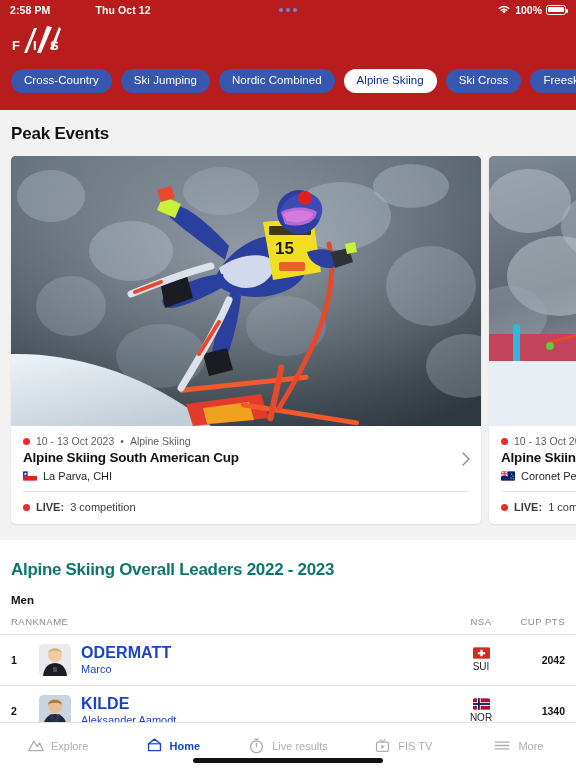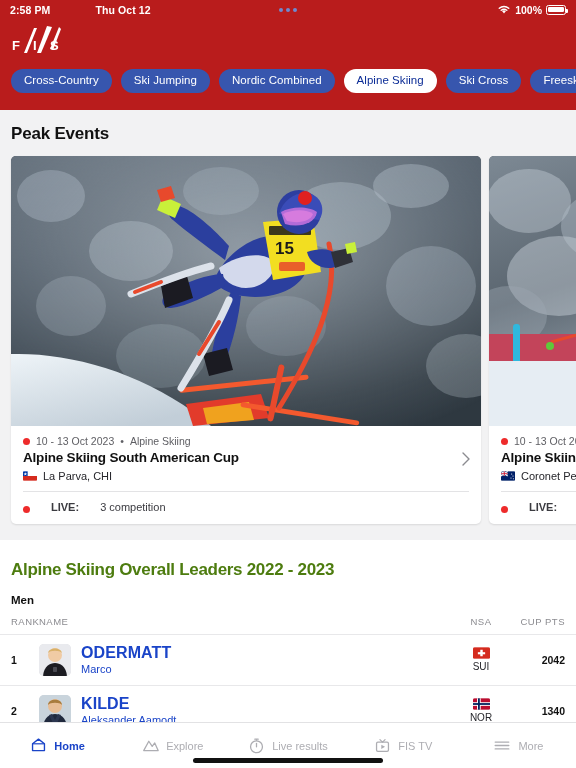--- a/index.html
+++ b/index.html
@@ -94,30 +94,30 @@
   .card-photo { height:270px; position:relative; overflow:hidden; background:#4a5560; }
   .card-photo.alt { height:270px; }
 
   .card-body { padding:9px 12px 0; position:relative; }
   .meta-line { display:flex; align-items:center; gap:6px; font-size:10.5px; color:#5e5e63; padding-bottom:3px; }
   .live-dot { width:7px; height:7px; border-radius:50%; background:#EE2B2B; flex:0 0 auto; }
   .card-title { font-size:13.5px; font-weight:bold; color:#111; letter-spacing:-0.2px; padding-bottom:5px; white-space:nowrap; }
   .loc-line { display:flex; align-items:center; gap:6px; font-size:11px; color:#26262b; padding-bottom:9px; white-space:nowrap; }
   .flag { width:14px; height:10px; flex:0 0 auto; border-radius:1px; overflow:hidden; display:block; }
   .card-divider { height:1px; background:#E3E3E5; margin:0 12px; }
-  .card-footer { display:flex; align-items:flex-end; gap:21px; padding:9px 12px 11px; font-size:11px; color:#3b3b40; white-space:nowrap; }
+  .card-footer { display:flex; align-items:center; gap:6px; padding:9px 12px 11px; font-size:11px; color:#3b3b40; white-space:nowrap; }
   .card-footer b { font-weight:bold; }
   .chevron {
     position:absolute; right:11px; top:26px;
     color:#8b8b90; font-size:14px; line-height:1;
   }
 
   
   .leaders { background:#fff; padding:20px 0 0; }
-  .leaders-title { font-size:17px; font-weight:bold; color:#4d7c0f; padding:0 11px 14px; letter-spacing:-0.3px; }
+  .leaders-title { font-size:17px; font-weight:bold; color:#0f766e; padding:0 11px 14px; letter-spacing:-0.3px; }
   .gender { font-size:11.5px; font-weight:bold; color:#111; padding:0 11px 10px; }
   .lb-head {
     display:flex; align-items:center;
     font-size:9.5px; color:#8b8b90; letter-spacing:0.5px;
     padding:0 11px 7px;
     border-bottom:1px solid #E8E8EA;
   }
   .col-rank { width:28px; flex:0 0 auto; }
   .col-name { flex:1 1 auto; }
   .col-nsa { width:52px; flex:0 0 auto; text-align:center; }
@@ -449,32 +449,32 @@
         <rect x="6.2" width="2.2" height="14" fill="#00205B"></rect>
         <rect y="5.9" width="21" height="2.2" fill="#00205B"></rect>
       </svg>
       <div class="nsa-code">NOR</div>
     </div>
     <div class="pts-cell">1340</div>
   </div>
 </div>
 
 <div class="tabbar">
+  <div class="tabitem">
+    <svg width="17" height="17" viewBox="0 0 20 20">
+      <path d="M2 16 L8 5 L12 11 L15 7 L19 16 Z" stroke="#ADADB2" stroke-width="1.5" fill="none" stroke-linejoin="round"></path>
+    </svg>
+    <span>Explore</span>
+  </div>
   <div class="tabitem active">
     <svg width="17" height="17" viewBox="0 0 20 20">
       <path d="M3 16 L3 8 L10 2.5 L17 8 L17 16 Z" stroke="#1A44C8" stroke-width="1.6" fill="none" stroke-linejoin="round"></path>
       <path d="M3 8 L17 8" stroke="#1A44C8" stroke-width="1.4"></path>
     </svg>
     <span>Home</span>
-  </div>
-  <div class="tabitem">
-    <svg width="17" height="17" viewBox="0 0 20 20">
-      <path d="M2 16 L8 5 L12 11 L15 7 L19 16 Z" stroke="#ADADB2" stroke-width="1.5" fill="none" stroke-linejoin="round"></path>
-    </svg>
-    <span>Explore</span>
   </div>
   <div class="tabitem">
     <svg width="17" height="17" viewBox="0 0 20 20">
       <circle cx="10" cy="11.5" r="7" stroke="#ADADB2" stroke-width="1.5" fill="none"></circle>
       <path d="M10 7.5 L10 11.5" stroke="#ADADB2" stroke-width="1.5" stroke-linecap="round"></path>
       <path d="M8 2.5 L12 2.5" stroke="#ADADB2" stroke-width="1.5" stroke-linecap="round"></path>
       <path d="M10 2.5 L10 4.5" stroke="#ADADB2" stroke-width="1.5"></path>
     </svg>
     <span>Live results</span>
   </div>

